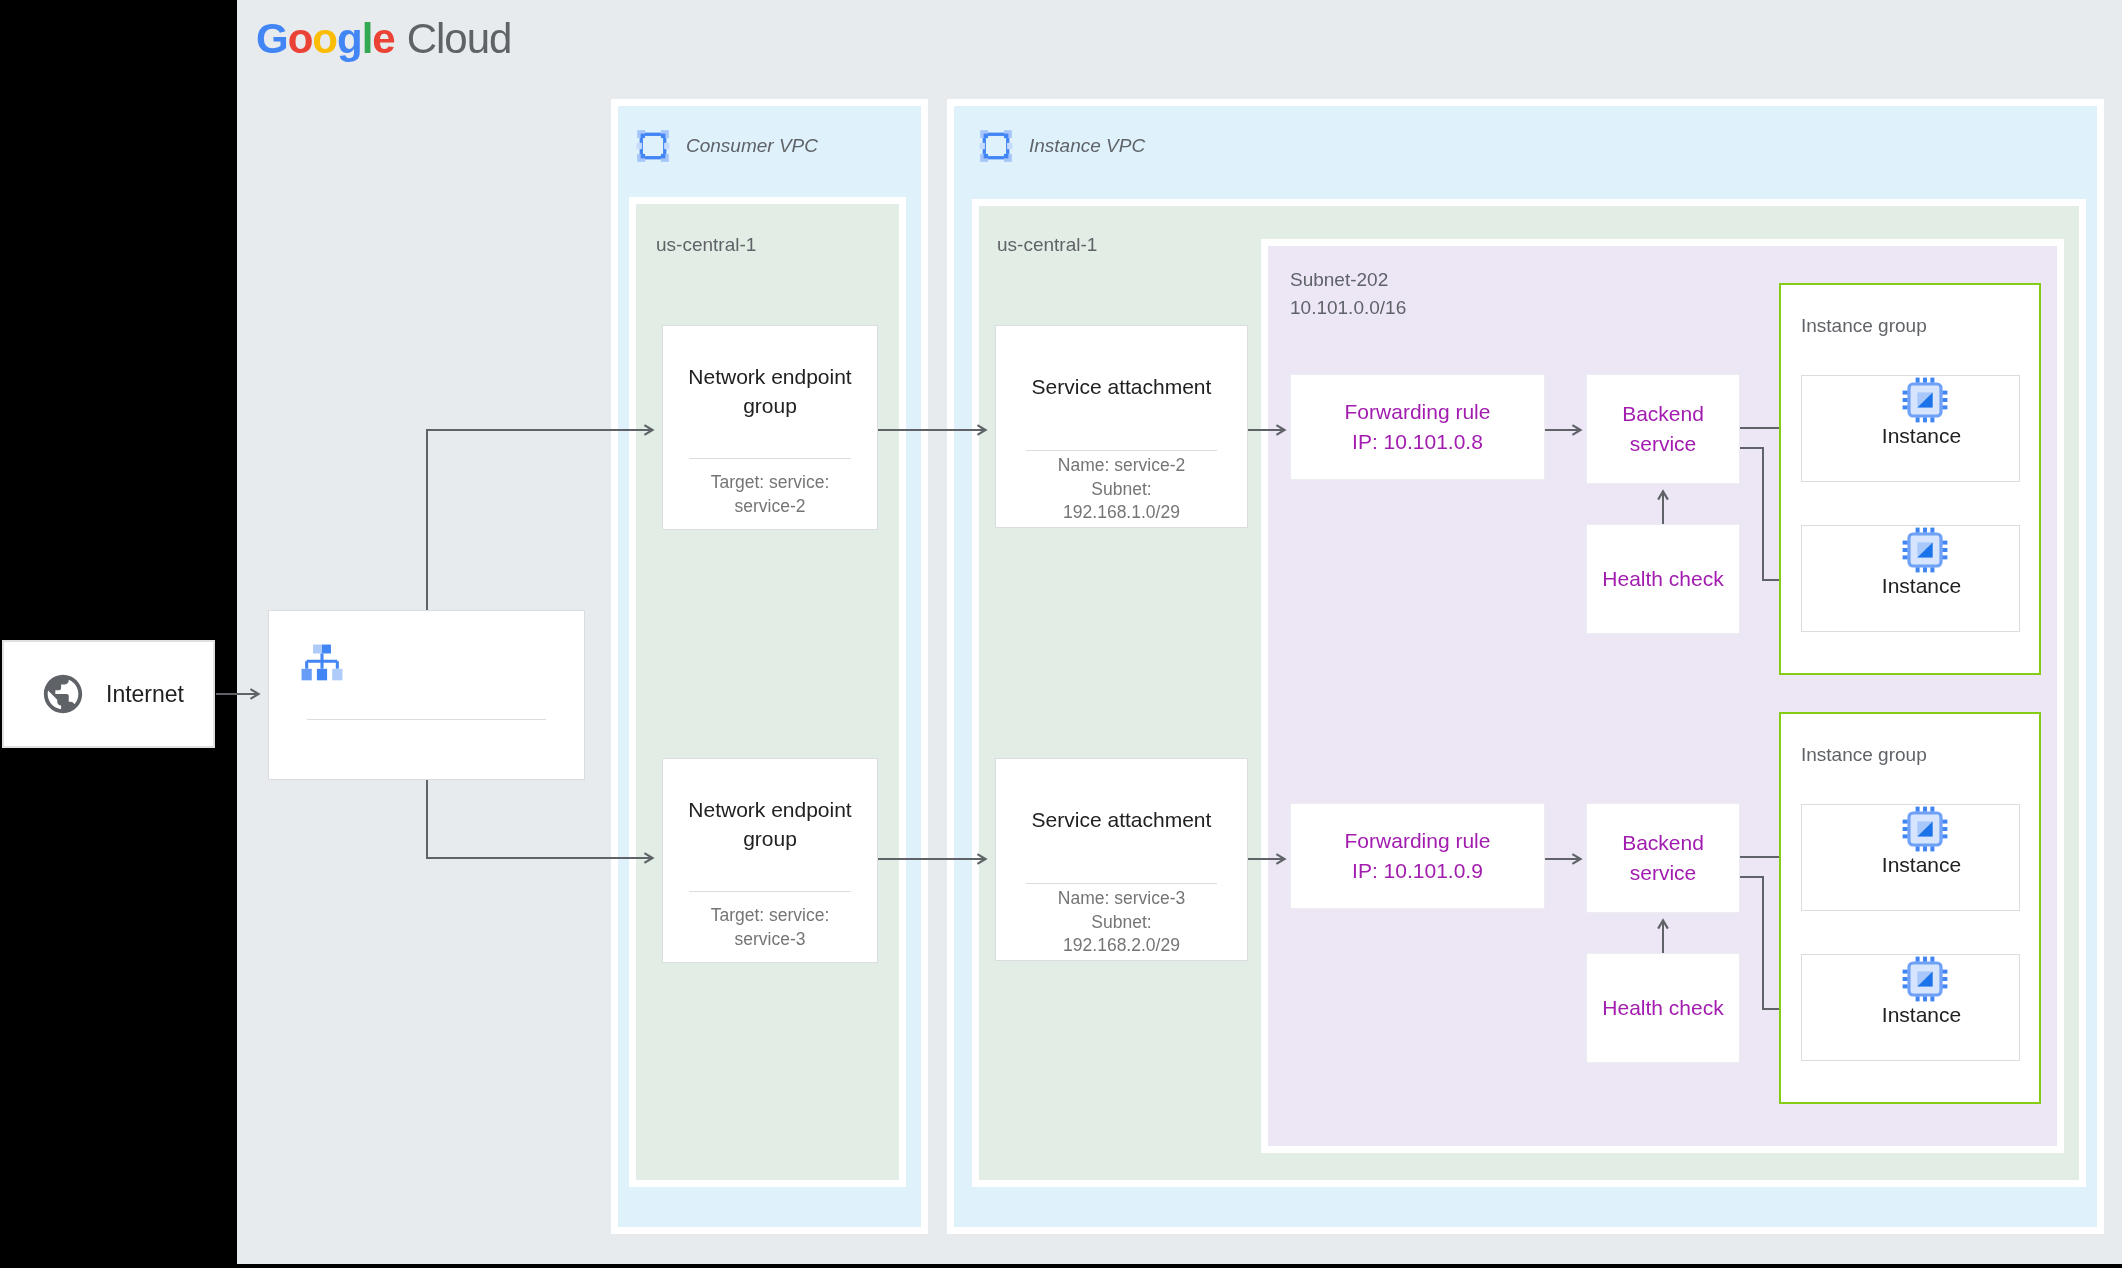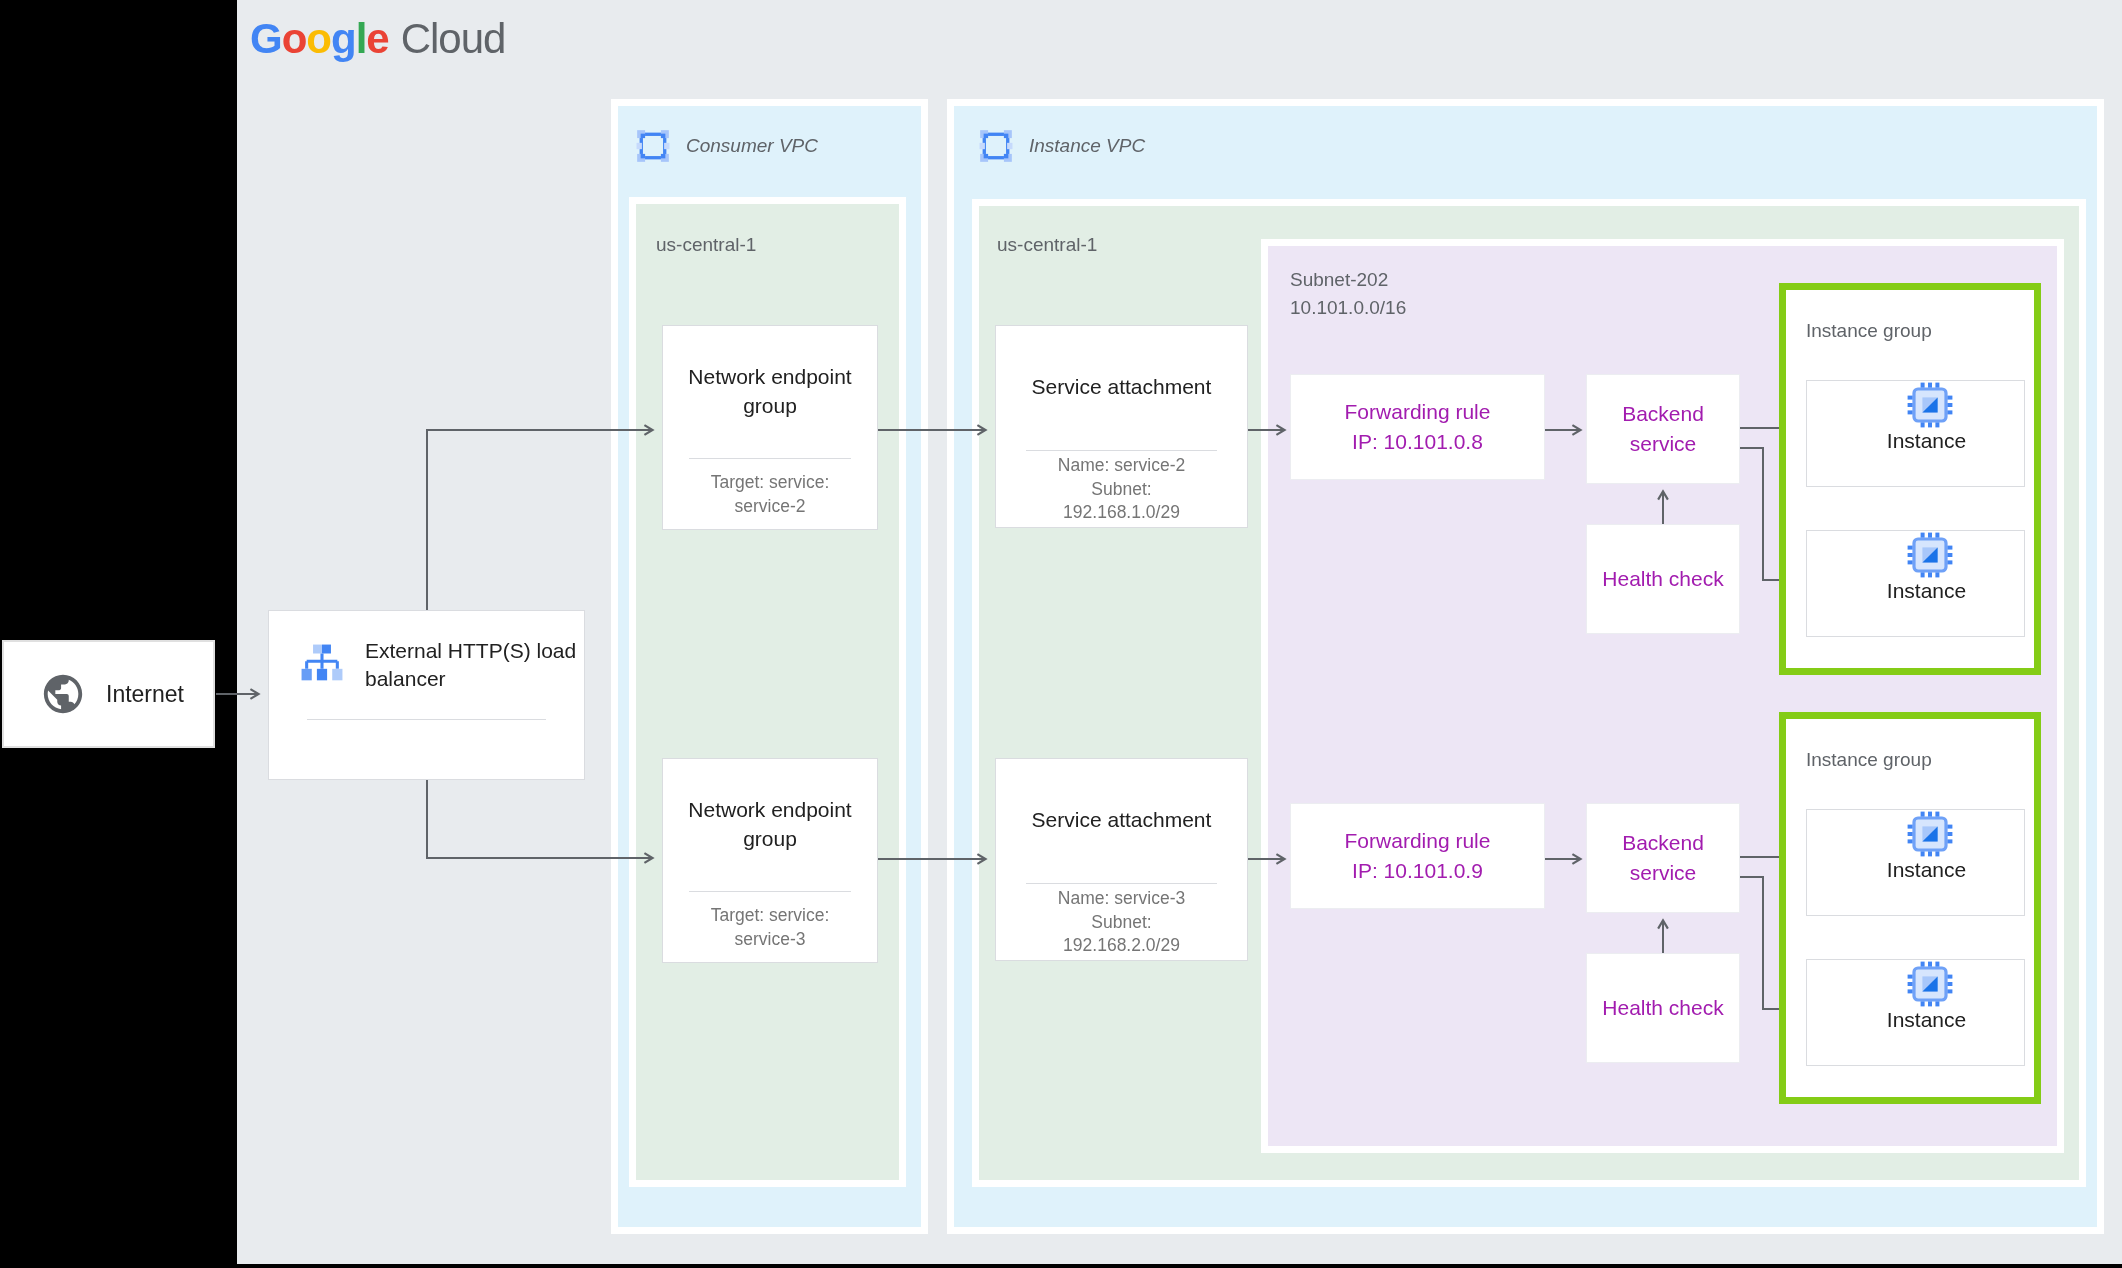--- a/index.html
+++ b/index.html
@@ -1,21 +1,21 @@
 <!DOCTYPE html>
 <html><head>
 <meta charset="utf-8">
 <style>
   html,body{margin:0;padding:0;background:#000;}
   #stage{position:relative;width:2122px;height:1268px;background:#000;overflow:hidden;
          font-family:"Liberation Sans","DejaVu Sans",sans-serif;}
   .canvas{position:absolute;left:237px;top:0;width:1885px;height:1264px;background:#E8EBEE;}
 
   
-  .logo{position:absolute;left:250px;top:16px;font-size:42px;font-weight:bold;letter-spacing:-1px;line-height:1.1;}
+  .logo{position:absolute;left:256px;top:16px;font-size:42px;font-weight:bold;letter-spacing:-1px;line-height:1.1;}
   .logo .g1{color:#4285F4}.logo .g2{color:#EA4335}.logo .g3{color:#FBBC04}
   .logo .g4{color:#4285F4}.logo .g5{color:#34A853}.logo .g6{color:#EA4335}
   .logo .cloud{color:#5F6368;font-weight:normal;margin-left:12px;}
 
   
   .vpc,.region,.subnet{position:absolute;border:7px solid #FFFFFF;box-sizing:border-box;}
   .vpc{background:#DFF2FB;}
   .region{background:#E2EEE5;}
   .subnet{background:#EDE6F5;}
   .vpc.consumer{left:611px;top:99px;width:317px;height:1135px;}
@@ -59,21 +59,21 @@
          display:flex;align-items:center;justify-content:center;text-align:center;
          font-size:21px;color:#a21caf;line-height:1.45;white-space:pre-line;}
   .fr{left:1290px;width:255px;height:106px;}
   .fr.n1{top:374px;} .fr.n2{top:803px;}
   .be{left:1586px;width:154px;height:110px;}
   .be.n1{top:374px;} .be.n2{top:803px;}
   .hc{left:1586px;width:154px;height:110px;}
   .hc.n1{top:524px;} .hc.n2{top:953px;}
 
   .ig{position:absolute;left:1779px;width:262px;height:392px;background:#fff;
-      border:7px solid #84cc16;box-sizing:border-box;}
+      border:2px solid #84cc16;box-sizing:border-box;}
   .ig.n1{top:283px;} .ig.n2{top:712px;}
   .ig .ig-label{position:absolute;left:20px;top:30px;font-size:19px;color:#5F6368;}
   .inst{position:absolute;left:20px;width:219px;height:107px;background:#fff;
         border:1.5px solid #DADCE0;box-sizing:border-box;display:flex;align-items:center;flex-direction:column;}
   .inst.i1{top:90px;} .inst.i2{top:240px;}
   .inst svg{margin-left:28px;flex:0 0 auto;}
   .inst .lbl{margin-left:22px;font-size:21px;color:#212121;}
 
   
   .lb{position:absolute;left:268px;top:610px;width:317px;height:170px;background:#fff;
@@ -177,21 +177,20 @@
   <div class="lb">
     <div class="head">
       <svg viewBox="0 0 36 36" width="46" height="46">
         <rect x="11" y="2" width="7" height="7" fill="#AECBFA"></rect>
         <rect x="18" y="2" width="7" height="7" fill="#4285F4"></rect>
         <path stroke="#4285F4" stroke-width="2.4" fill="none" d="M18,9 V15 M6,15 H30 M6,15 V21 M18,15 V21 M30,15 V21"></path>
         <rect x="2" y="21" width="8" height="9" fill="#669DF6"></rect>
         <rect x="14" y="21" width="8" height="9" fill="#4285F4"></rect>
         <rect x="26" y="21" width="8" height="9" fill="#AECBFA"></rect>
       </svg>
-      <div class="t">External HTTP(S) load balancer</div>
     </div>
     <div class="rule"></div>
   </div>
 
   <div class="node neg n1">
     <div class="title">Network endpoint group</div>
     <div class="rule"></div>
     <div class="sub">Target: service:
 service-2</div>
   </div>

